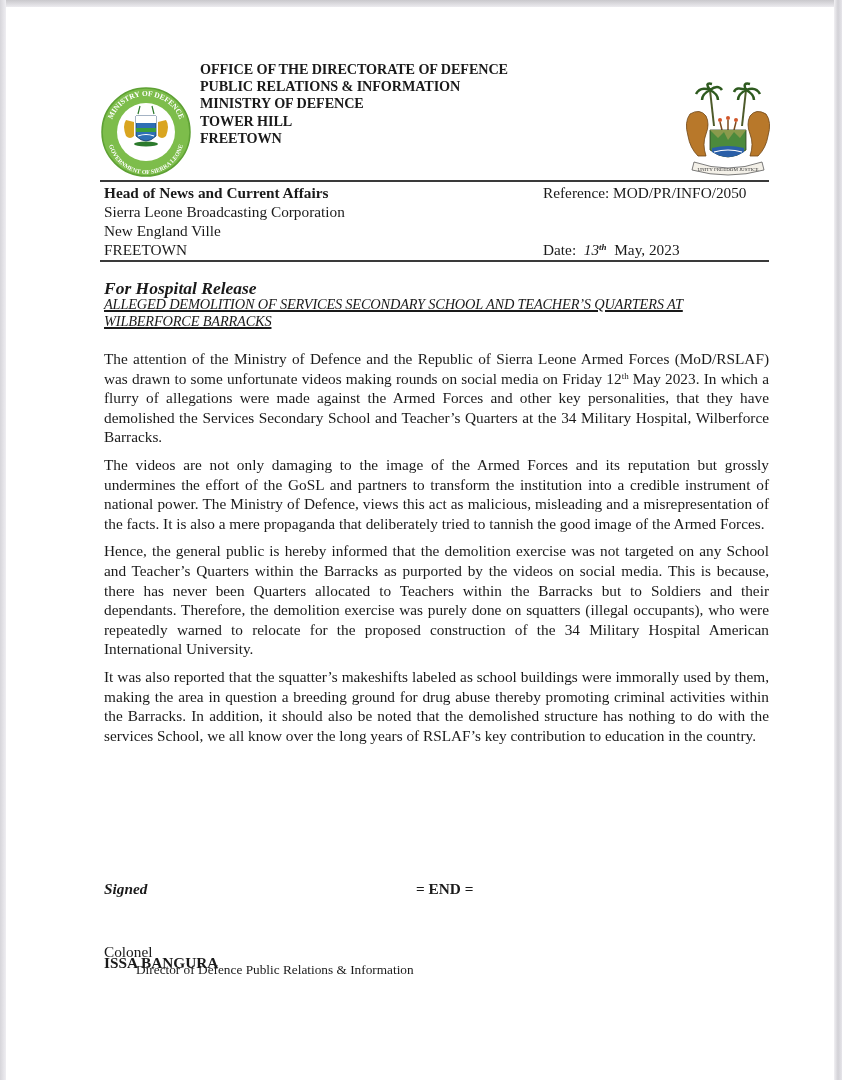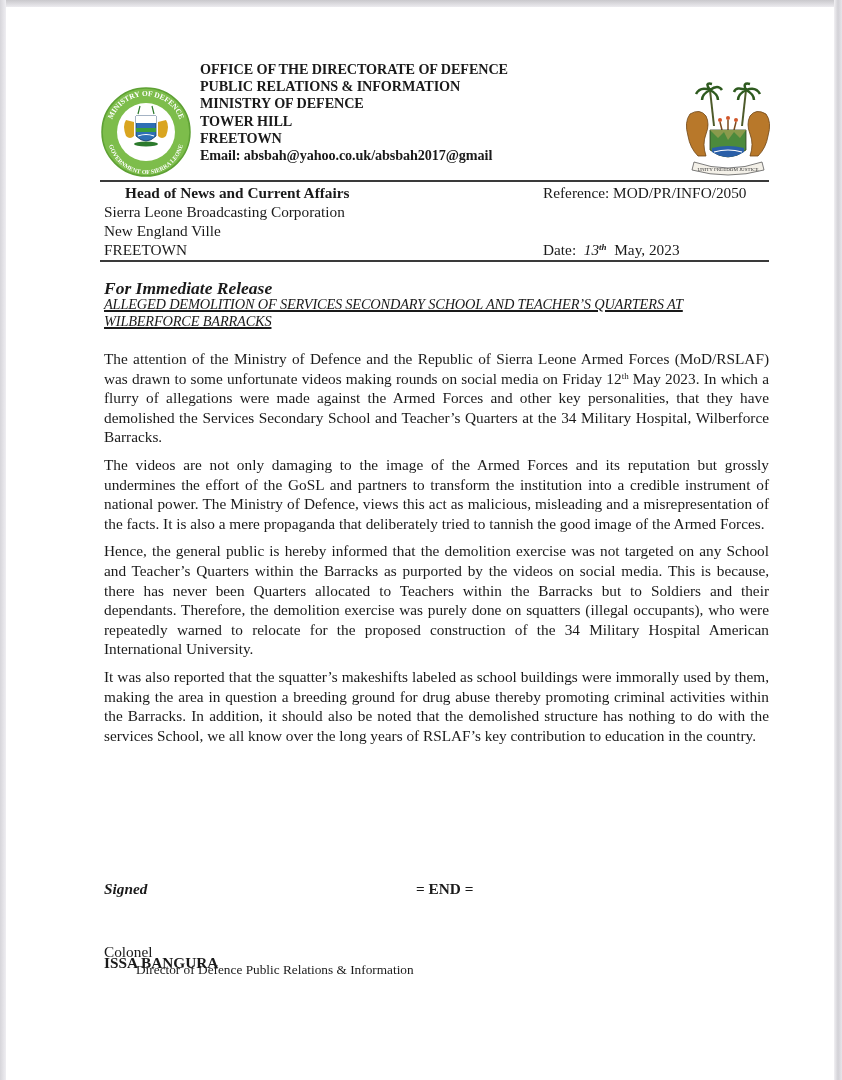--- a/index.html
+++ b/index.html
@@ -18,21 +18,21 @@
     background: linear-gradient(90deg, #f1f0f3, #d2d1d6, #e6e5ea); }
   .lh-text { position: absolute; left: 200px; width: 500px; top: 0; text-align: left;
     font-weight: bold; font-size: 14.2px; line-height: 17.2px; letter-spacing: -0.1px; }
   .lh-text div { white-space: nowrap; }
   .logo-left { position: absolute; left: 92px; top: 86px; width: 108px; height: 92px; }
   .logo-right { position: absolute; left: 680px; top: 82px; width: 96px; height: 98px; }
 
   .rule { position: absolute; left: 100px; width: 669px; height: 2px; background: #3a3a3a; }
 
   .address { position: absolute; left: 104px; top: 183px; font-size: 15.3px; line-height: 19px; }
-  .address .bold { font-weight: bold; margin-left: 21px; }
+  .address .bold { font-weight: bold; }
   .ref { position: absolute; left: 543px; top: 183px; font-size: 15.3px; line-height: 19px; white-space: nowrap; }
   .date { position: absolute; left: 543px; top: 240px; font-size: 15.3px; line-height: 19px; white-space: nowrap; }
   .b { font-weight: normal; }
   sup { font-size: 9px; vertical-align: top; position: relative; top: -2px; font-style: italic; font-weight: bold; }
 
   .release { position: absolute; left: 104px; top: 278px; font-size: 17.5px; font-weight: bold; font-style: italic; }
   .headline { position: absolute; left: 104px; top: 296px; width: 670px; font-size: 14.4px; line-height: 16.5px;
     font-weight: normal; font-style: italic; text-decoration: underline; text-decoration-thickness: 2px; letter-spacing: -0.2px; }
 
   .body { position: absolute; left: 104px; top: 349px; width: 665px; font-size: 15.3px; line-height: 19.6px; text-align: justify; }
@@ -106,21 +106,20 @@
     <text x="48" y="89" font-size="5" text-anchor="middle" fill="#333" font-family="Liberation Serif, serif">UNITY FREEDOM JUSTICE</text>
   </svg>
 </div>
 
 <div class="lh-text" style="top:61px;">
   <div>OFFICE OF THE DIRECTORATE OF DEFENCE</div>
   <div>PUBLIC RELATIONS &amp; INFORMATION</div>
   <div>MINISTRY OF DEFENCE</div>
   <div>TOWER HILL</div>
   <div>FREETOWN</div>
-  <div>Email: absbah@yahoo.co.uk/absbah2017@gmail</div>
 </div>
 
 <div class="rule" style="top:180px;"></div>
 
 <div class="address">
   <div class="bold">Head of News and Current Affairs</div>
   <div>Sierra Leone Broadcasting Corporation</div>
   <div>New England Ville</div>
   <div>FREETOWN</div>
 </div>
@@ -128,21 +127,21 @@
 <div class="ref">
   <span class="b">Reference</span><span>: MOD/PR/INFO/2050</span>
 </div>
 
 <div class="date">
   <span class="b">Date</span><span class="b">:&nbsp; </span><i class="b">13</i><sup>th</sup>&nbsp;&nbsp;<span>May, 2023</span>
 </div>
 
 <div class="rule" style="top:260px;"></div>
 
-<div class="release">For Immediate Release</div>
+<div class="release">For Hospital Release</div>
 
 <div class="headline">ALLEGED DEMOLITION OF SERVICES SECONDARY SCHOOL AND TEACHER’S QUARTERS AT WILBERFORCE BARRACKS</div>
 
 <div class="body">
   <p class="p-sup"><span>The attention of the Ministry of Defence and the Republic of Sierra Leone Armed Forces (MoD/RSLAF) was drawn to some unfortunate videos making rounds on social media on Friday 12</span><sup>th</sup><span> May 2023.  In which a flurry of allegations were made against the Armed Forces and other key personalities, that they have demolished the Services Secondary School and Teacher’s Quarters at the 34 Military Hospital, Wilberforce Barracks.</span></p>
   <p>The videos are not only damaging to the image of the Armed Forces and its reputation but grossly undermines the effort of the GoSL and partners to transform the institution into a credible instrument of national power. The Ministry of Defence, views this act as malicious, misleading and a misrepresentation of the facts.  It is also a mere propaganda that deliberately tried to tannish the good image of the Armed Forces.</p>
   <p>Hence, the general public is hereby informed that the demolition exercise was not targeted on any School and Teacher’s Quarters within the Barracks as purported by the videos on social media.  This is because, there has never been Quarters allocated to Teachers within the Barracks but to Soldiers and their dependants.  Therefore, the demolition exercise was purely done on squatters (illegal occupants), who were repeatedly warned to relocate for the proposed construction of the 34 Military Hospital American International University.</p>
   <p>It was also reported that the squatter’s makeshifts labeled as school buildings were immorally used by them, making the area in question a breeding ground for drug abuse thereby promoting criminal activities within the Barracks.  In addition, it should also be noted that the demolished structure has nothing to do with the services School, we all know over the long years of RSLAF’s key contribution to education in the country.</p>
 </div>
 

